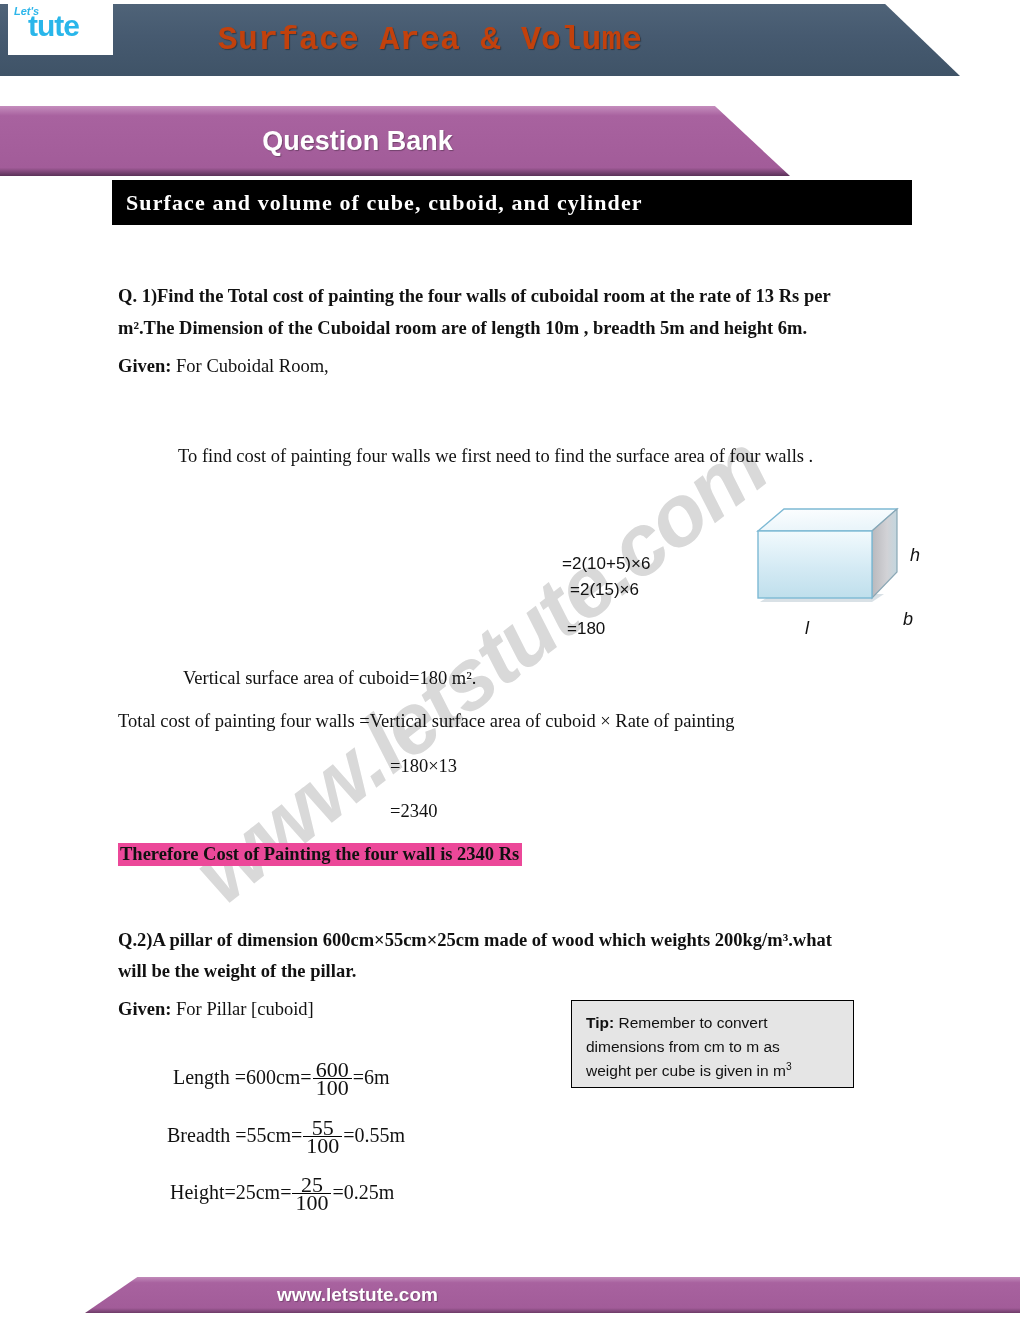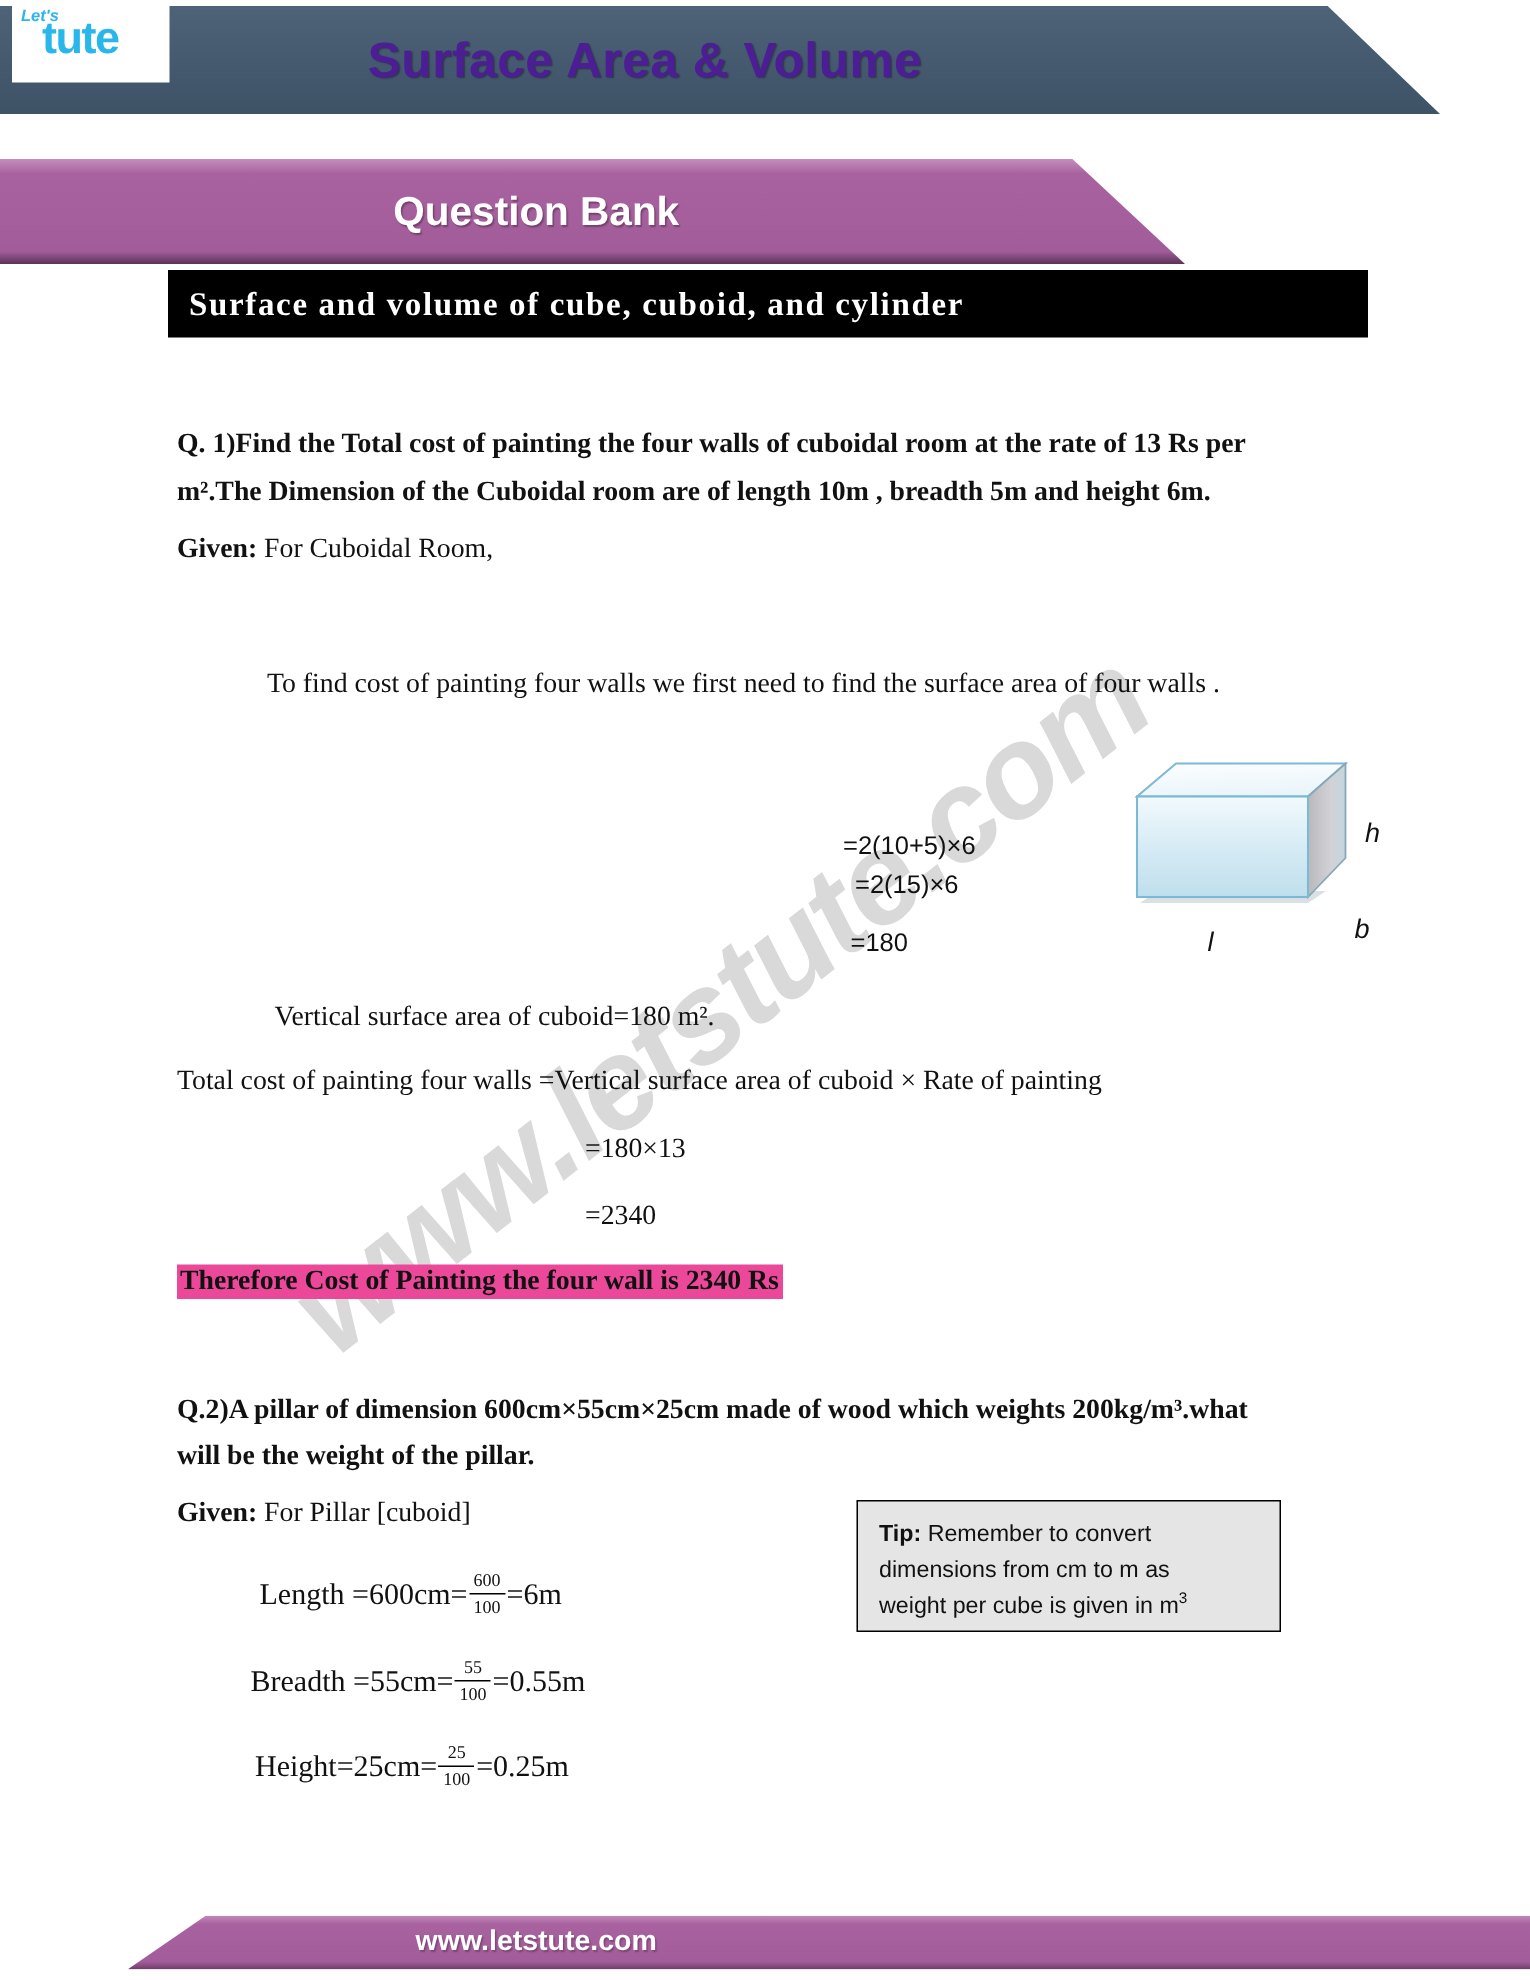--- a/index.html
+++ b/index.html
@@ -39,22 +39,22 @@
     clip-path: polygon(0 0, 92.2% 0, 100% 100%, 0 100%);
     z-index: -1;
   }
   .hdr-dark-title {
     position: absolute;
     left: 0; top: 0;
     width: 860px; height: 72px;
     display: flex;
     align-items: center;
     justify-content: center;
-    color: #4c1d95;
-    font-family: Liberation Sans, sans-serif;
+    color: #c2410c;
+    font-family: Liberation Mono, monospace;
     font-weight: bold;
     font-size: 33px;
     letter-spacing: 0.4px;
     text-shadow: 1px 1px 1px rgba(0,0,0,0.35);
   }
 
   .logo-box {
     position: absolute;
     left: 8px; top: 2px;
     width: 105px; height: 53px;
@@ -179,23 +179,23 @@
   .hl {
     background: #ec4899;
     padding: 1px 3px 2px 2px;
   }
 
   
   .frac {
     display: inline-block;
     vertical-align: -0.48em;
     text-align: center;
-    font-size: 12px;
+    font-size: 22px;
     line-height: 17px;
-    margin: 0 1px;
+    margin: 16px 1px;
   }
   .frac .num { display: block; padding: 0 3px; }
   .frac .den { display: block; border-top: 1.6px solid #000; padding: 0 3px; }
 
   
   .cuboid-wrap {
     position: absolute;
     left: 752px; top: 498px;
     width: 175px; height: 145px;
     z-index: 3;

